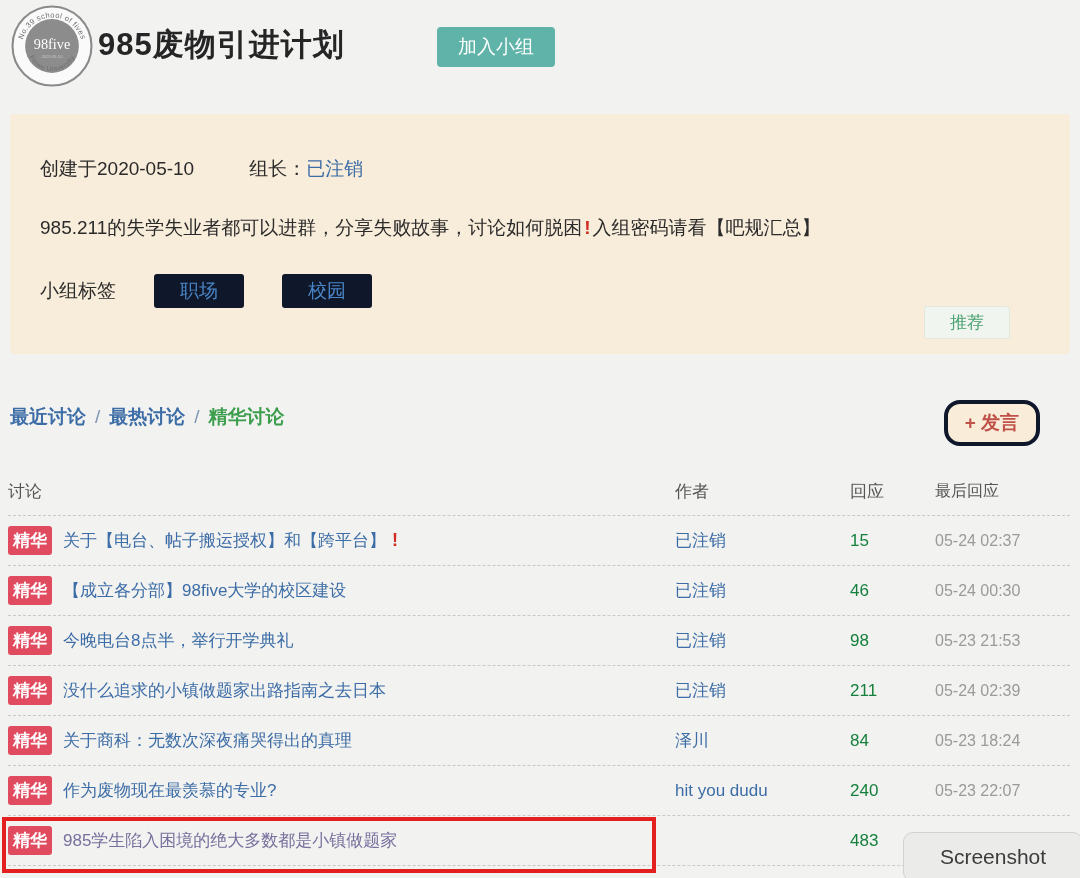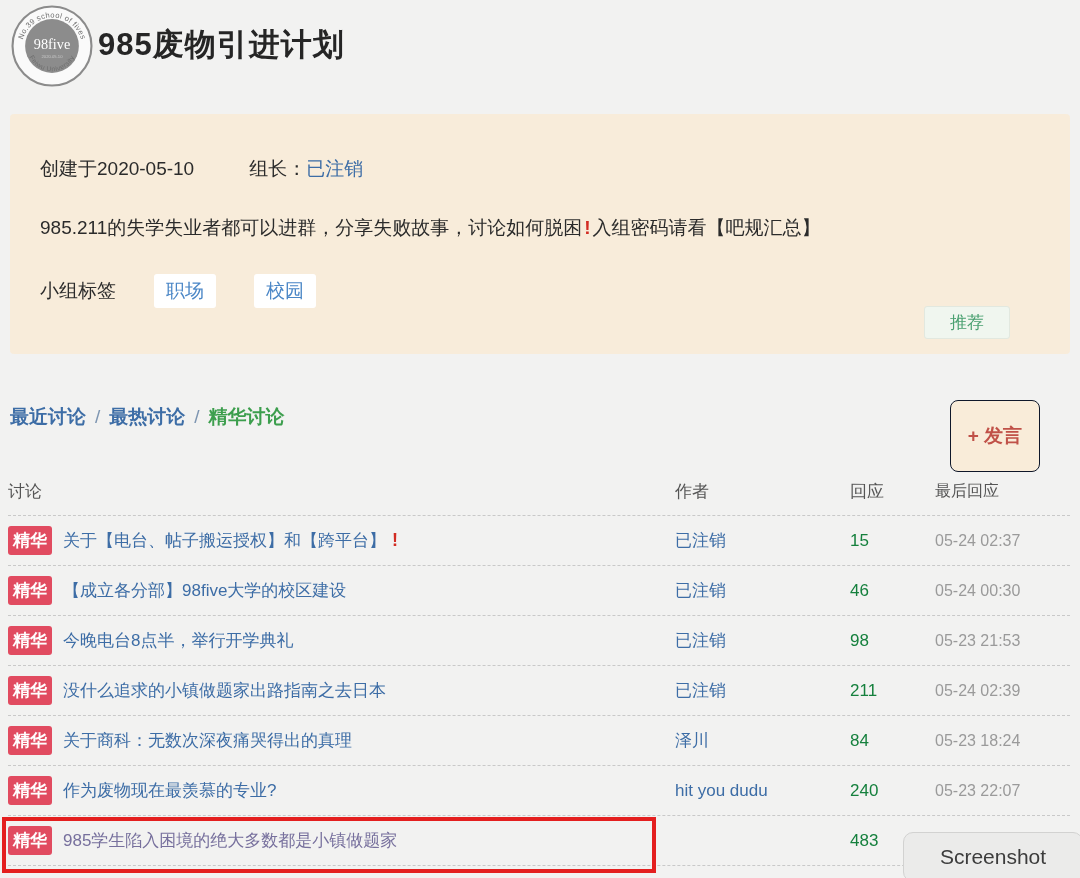--- a/index.html
+++ b/index.html
@@ -28,39 +28,39 @@
     background:#f8ecda; border-radius:4px; padding:28px 30px 0 30px;
   }
   .info-line { font-size:19px; color:#2b2b2b; }
   .info-line1 { margin-top:14px; }
   .info-line2 { margin-top:33px; }
   .info-line3 { margin-top:33px; display:flex; align-items:center; }
   .leader-label { margin-left:55px;font-family:Liberation Serif, serif; }
   .blue-link { color:#3d6da6; text-decoration:none; cursor:pointer; }
   .red-mark { color:#d22c23; font-weight:bold; padding:0 2px; }
   .tag-chip {
-    display:inline-block; margin-left:38px; padding:4px 12px;
-    background:#ffffff; color:#4a86c6; font-size:19px;
+    display:inline-block; margin-left:38px; padding:4px 26px;
+    background:#0f172a; color:#4a86c6; font-size:19px;
     border-radius:3px; text-decoration:none; cursor:pointer;
   }
   .recommend-btn {
     position:absolute; right:60px; bottom:15px;
     background:#f0f6ef; color:#49a070; font-size:17px;
     padding:4px 25px; border:1px solid #e2e8df; border-radius:3px; cursor:pointer;
   }
 
   
   .tabs { position:absolute; left:10px; top:404px; font-size:19px; font-weight:bold; }
   .tab-link { color:#3d6da6; text-decoration:none; cursor:pointer; }
   .tab-sep { color:#7d95b1; font-weight:normal; padding:0 9px; }
   .tab-active { color:#3c9e4d;text-align:center; }
   .post-btn {
     position:absolute; right:40px; top:400px;
     background:#f9ecd9; color:#c05148; font-size:19px; font-weight:bold;
-    padding:22px 17px; border:1px solid #0f172a; border-radius:8px; cursor:pointer;
+    padding:6px 17px; border:4px solid #0f172a; border-radius:16px; cursor:pointer;
   }
 
   
   .table { position:absolute; left:8px; top:468px; width:1062px; }
   .trow { display:flex; align-items:center; height:50px; border-bottom:1px dashed #c9c9c9; }
   .thead { color:#555555; font-size:17px; height:48px; }
   .cell-title { flex:1; display:flex; align-items:center; overflow:hidden; white-space:nowrap; }
   .cell-author { width:175px; font-size:17px; }
   .cell-count { width:85px; text-align:left; padding-right:40px; font-size:17px; }
   .cell-date { width:135px; font-size:16px; }
@@ -103,20 +103,21 @@
       <textPath href="#topArc" startOffset="50%" text-anchor="middle">No.39 school of fives</textPath>
     </text>
     <text font-size="8" fill="#6e6e6e" letter-spacing="0.5">
       <textPath href="#botArc" startOffset="50%" text-anchor="middle">Feiwu University</textPath>
     </text>
     <text x="50" y="54" text-anchor="middle" fill="#ffffff" font-size="17" font-family="'Liberation Serif','DejaVu Serif',serif">98five</text>
     <text x="50" y="64" text-anchor="middle" fill="#c9c9c9" font-size="5">2020.05.10</text>
   </svg>
 
   <h1 class="group-title">985废物引进计划</h1>
+  <button class="join-btn">加入小组</button>
 
   <div class="infobox">
     <div class="info-line info-line1">
       <span>创建于2020-05-10</span><span class="leader-label">组长：</span><a class="blue-link">已注销</a>
     </div>
     <div class="info-line info-line2">
       <span>985.211的失学失业者都可以进群，分享失败故事，讨论如何脱困</span><span class="red-mark">!</span><span>入组密码请看【吧规汇总】</span>
     </div>
     <div class="info-line info-line3">
       <span>小组标签</span>

